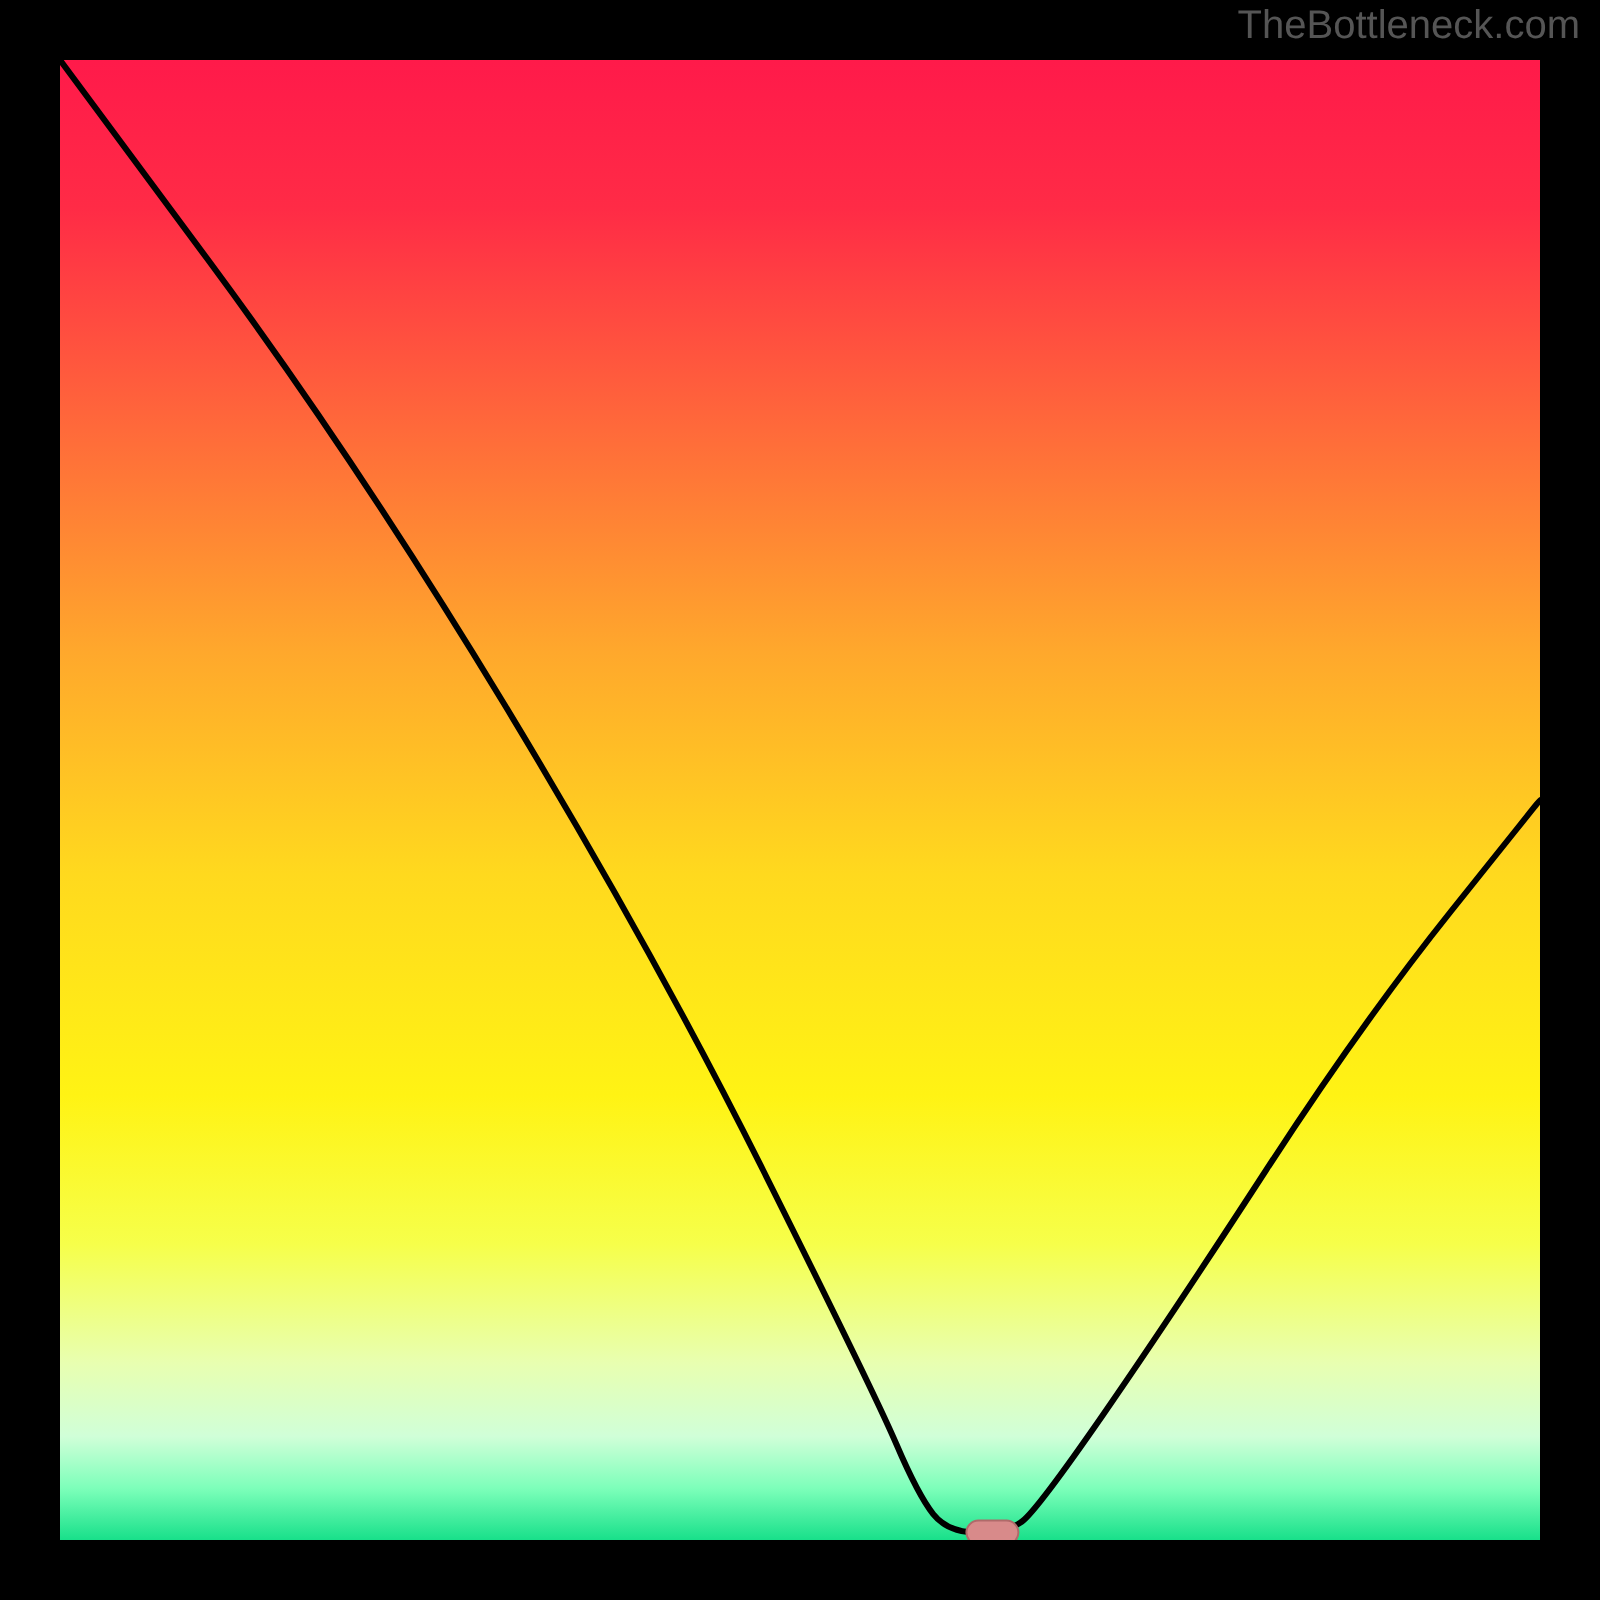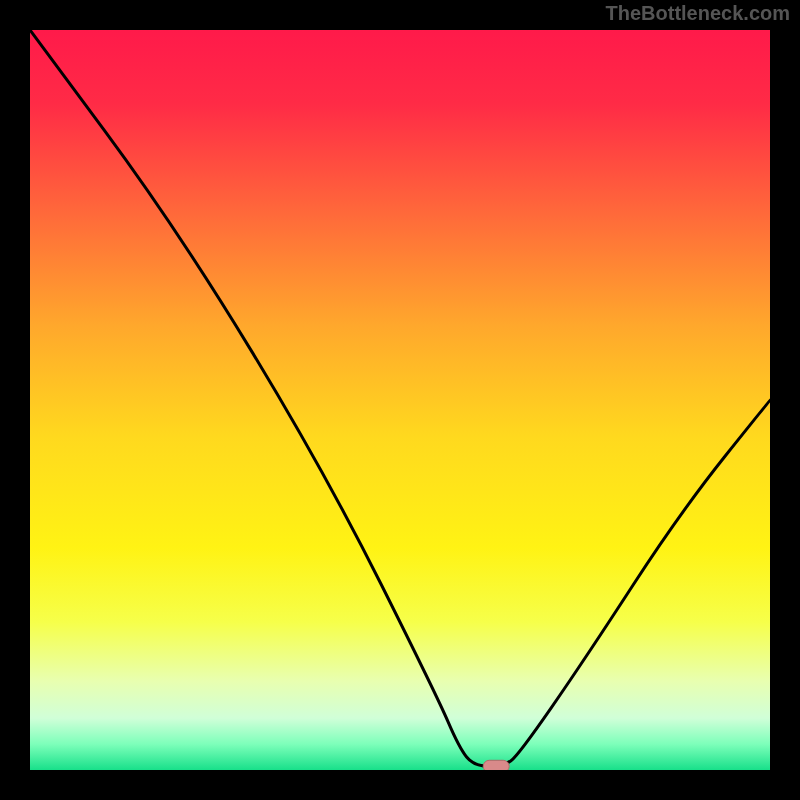--- a/index.html
+++ b/index.html
@@ -10,21 +10,21 @@
     background: #000;
     position: relative;
     font-family: Arial, sans-serif;
   }
   .watermark {
     position: absolute;
     top: 2px;
     right: 10px;
     color: #555;
     font-size: 20px;
-    font-weight: 700;
+    font-weight: 400;
     z-index: 10;
   }
   .chart-frame {
     position: absolute;
     left: 30px;
     top: 30px;
     width: 740px;
     height: 740px;
     background: #000;
   }

